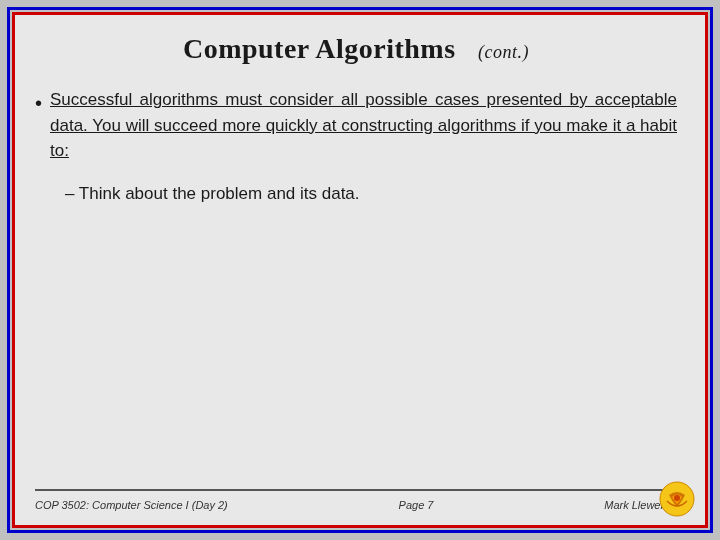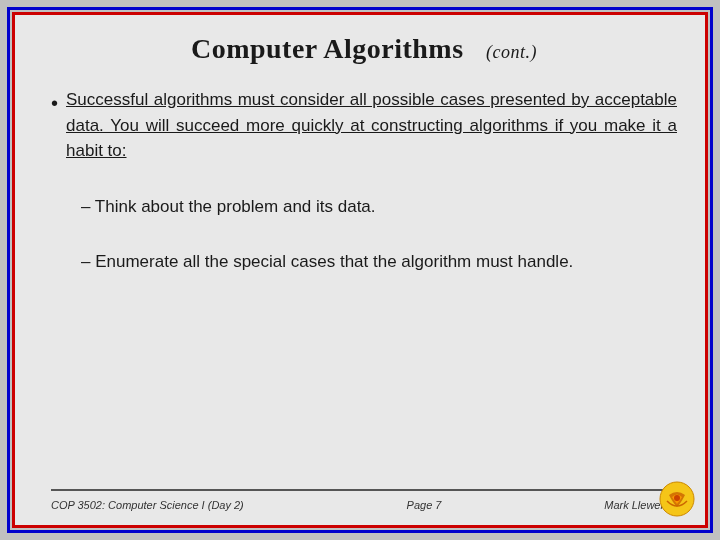--- a/index.html
+++ b/index.html
@@ -17,21 +17,21 @@
     .slide {
       width: 696px;
       height: 516px;
       background: #e8e8e8;
       border: 3px solid #cc0000;
       outline: 3px solid #0000cc;
       outline-offset: 2px;
       position: relative;
       display: flex;
       flex-direction: column;
-      padding: 18px 28px 14px 36px;
+      padding: 18px 28px 14px 20px;
     }
 
     .slide-title {
       text-align: center;
       font-size: 28px;
       font-weight: bold;
       color: #1a1a1a;
       margin-bottom: 22px;
       font-family: 'Times New Roman', Times, serif;
       letter-spacing: 0.5px;
@@ -74,21 +74,21 @@
       text-decoration: underline;
     }
 
     .sub-item {
       font-size: 17px;
       color: #1a1a1a;
       font-family: Arial, sans-serif;
       line-height: 1.5;
       text-align: justify;
       padding-left: 30px;
-      margin-top: 16px;
+      margin-top: 3px;
     }
 
     .footer {
       display: flex;
       align-items: center;
       justify-content: space-between;
       border-top: 2px solid #555;
       padding-top: 8px;
       margin-top: 10px;
     }
@@ -134,21 +134,20 @@
   </div>
 
   <div class="slide-body">
 
     <div class="bullet-item">
       <span class="bullet-dot">•</span>
       <span class="bullet-text">Successful   algorithms   must   consider   all possible cases presented by acceptable data. You will succeed more quickly at constructing algorithms if you make it a habit to:</span>
     </div>
 
     <div class="sub-item">– Think about the problem and its data.</div>
-    <div class="sub-item">– Enumerate  all  the  special  cases  that  the algorithm must handle.</div>
 
   </div>
 
   <div class="footer">
     <span class="footer-left">COP 3502: Computer Science I  (Day 2)</span>
     <span class="footer-center">Page 7</span>
     <span class="footer-right">Mark Llewellyn</span>
   </div>
 
   <svg class="footer-logo" viewBox="0 0 36 36" xmlns="http://www.w3.org/2000/svg">

